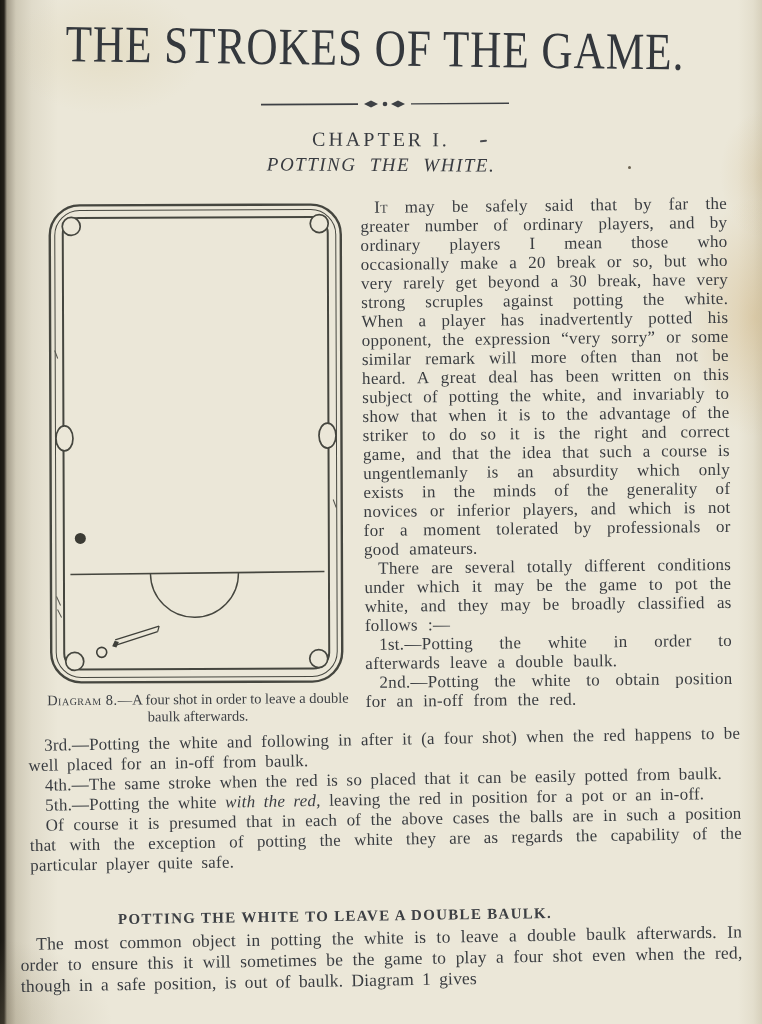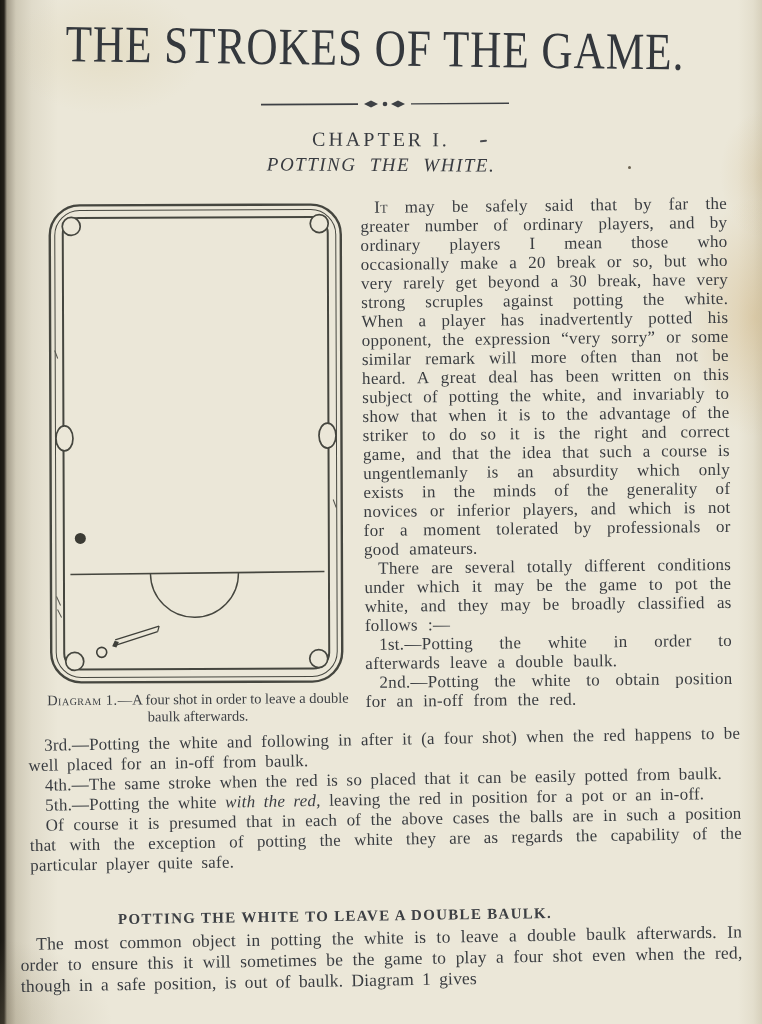--- a/index.html
+++ b/index.html
@@ -119,21 +119,21 @@
 
   <g stroke="#55564e" stroke-width="1">
     <line x1="12" y1="396" x2="16" y2="405"></line>
     <line x1="13" y1="409" x2="17" y2="417"></line>
     <line x1="11" y1="150" x2="14" y2="158"></line>
     <line x1="289" y1="300" x2="292" y2="308"></line>
   </g>
 </svg>
 
 <div class="abs caption">
-  <span class="sc">Diagram 1.</span><span>—A four shot in order to leave a double baulk afterwards.</span>
+  <span class="sc">Diagram 8.</span><span>—A four shot in order to leave a double baulk afterwards.</span>
 </div>
 
 <div class="abs rightcol">
   <p><span class="lead-sc">It</span><span> may be safely said that by far the greater number of ordinary players, and by ordinary players I mean those who occasionally make a 20 break or so, but who very rarely get beyond a 30 break, have very strong scruples against potting the white.  When a player has inadvertently potted his opponent, the expression “very sorry” or some similar remark will more often than not be heard.  A great deal has been written on this subject of potting the white, and invariably to show that when it is to the advantage of the striker to do so it is the right and correct game, and that the idea that such a course is ungentlemanly is an absurdity which only exists in the minds of the generality of novices or inferior players, and which is not for a moment tolerated by professionals or good amateurs.</span></p>
   <p>There are several totally different conditions under which it may be the game to pot the white, and they may be broadly classified as follows :—</p>
   <p>1st.—Potting the white in order to afterwards leave a double baulk.</p>
   <p>2nd.—Potting the white to obtain position for an in-off from the red.</p>
 </div>
 
 <div class="abs bottomblock">

